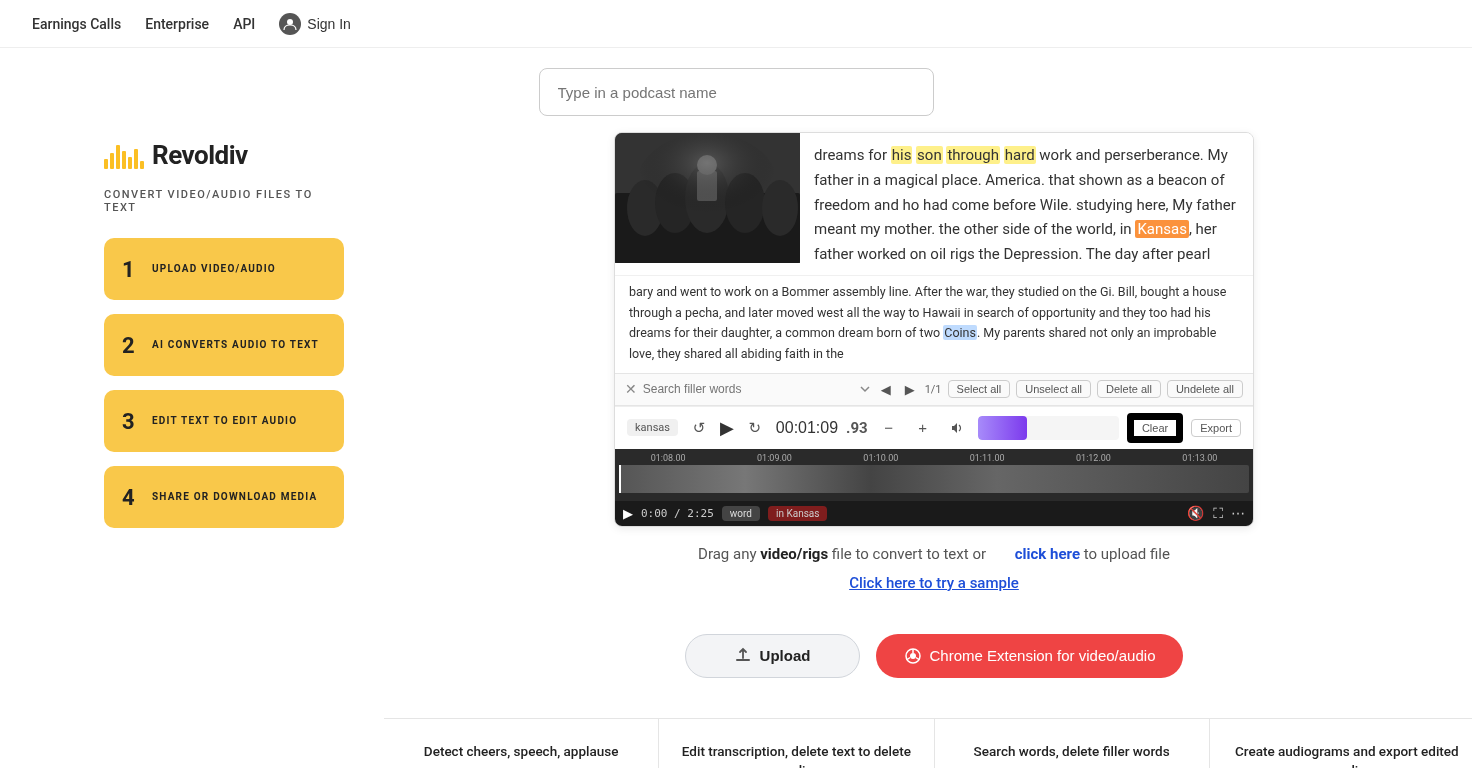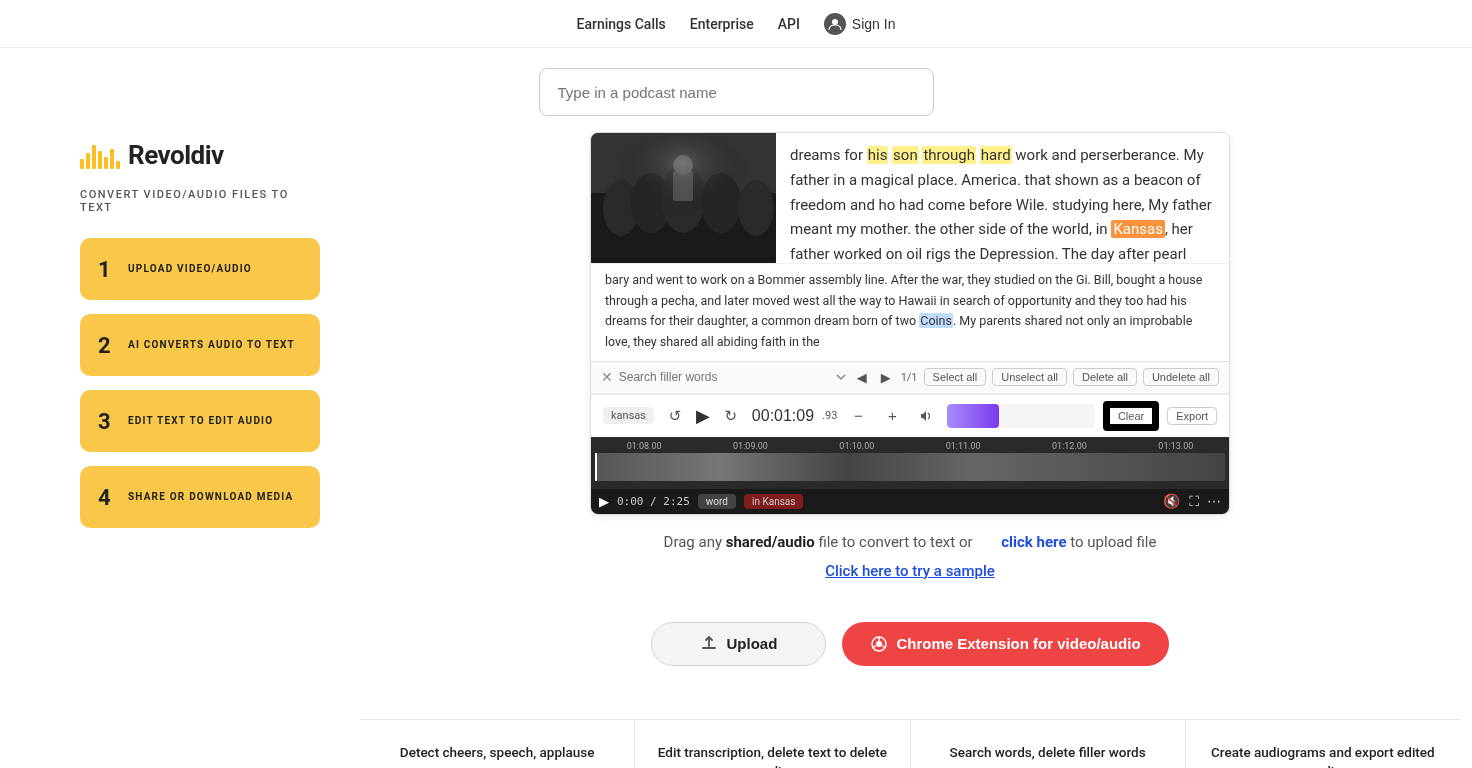--- a/index.html
+++ b/index.html
@@ -8,21 +8,21 @@
       background: #fff;
       min-height: 768px;
       width: 1472px;
       overflow-x: hidden;
     }
 
     
     .top-nav {
       display: flex;
       align-items: center;
-      justify-content: center;
+      justify-content: flex-start;
       padding: 10px 32px;
       border-bottom: 1px solid #eee;
       height: 48px;
       background: #fff;
     }
     .nav-links {
       display: flex;
       align-items: center;
       gap: 24px;
     }
@@ -80,20 +80,21 @@
       padding: 0 80px;
       gap: 40px;
       align-items: flex-start;
     }
 
     
     .left-panel {
       width: 240px;
       flex-shrink: 0;
       padding-top: 8px;
+      margin-left: 24px;
     }
     .logo-area {
       display: flex;
       align-items: center;
       gap: 8px;
       margin-bottom: 18px;
     }
     .logo-bars {
       display: flex;
       align-items: flex-end;
@@ -213,20 +214,21 @@
       padding: 0 1px;
     }
 
     
     .transcript-line2 {
       padding: 6px 14px 8px;
       font-size: 12.5px;
       line-height: 1.65;
       color: #333;
       border-top: 1px solid #f0f0f0;
+      margin-top: 12px;
     }
 
     
     .editor-search-bar {
       display: flex;
       align-items: center;
       padding: 6px 10px;
       border-top: 1px solid #e5e5e5;
       border-bottom: 1px solid #e5e5e5;
       background: #fafafa;
@@ -306,22 +308,23 @@
       display: flex;
       align-items: center;
       justify-content: center;
     }
     .time-display {
       font-size: 16px;
       color: #333;
       font-family: Liberation Sans, sans-serif;
     }
     .vol-level {
-      font-size: 11px;
-      color: #555;
+      font-size: 15px;
+      color: #555;
+      font-weight: bold;
     }
     .waveform-bar-container {
       flex: 1;
       height: 24px;
       background: #f5f5f5;
       border-radius: 4px;
       position: relative;
       overflow: hidden;
     }
     .waveform-fill {
@@ -452,21 +455,21 @@
       display: inline-block;
       margin-bottom: 24px;
       font-weight: 500;
     }
 
     
     .action-buttons {
       display: flex;
       gap: 16px;
       justify-content: center;
-      margin-bottom: 41px;
+      margin-bottom: 28px;
     }
     .upload-btn {
       display: flex;
       align-items: center;
       gap: 8px;
       background: #f3f4f6;
       border: 1.5px solid #d1d5db;
       border-radius: 24px;
       padding: 12px 28px;
       font-size: 15px;
@@ -478,21 +481,21 @@
     }
     .chrome-btn {
       display: flex;
       align-items: center;
       gap: 8px;
       background: #ef4444;
       border: none;
       border-radius: 24px;
       padding: 12px 28px;
       font-size: 15px;
-      font-weight: 700;
+      font-weight: 400;
       color: #fff;
       cursor: pointer;
       min-width: 280px;
       justify-content: center;
     }
 
     
     .feature-cards {
       display: flex;
       width: 1100px;
@@ -668,21 +671,21 @@
         <div class="video-controls-right">
           <button class="video-ctrl-btn">🔇</button>
           <button class="video-ctrl-btn">⛶</button>
           <button class="video-ctrl-btn">⋯</button>
         </div>
       </div>
     </div>
 
     <div class="drag-area">
       <div class="drag-text">
-        <span>Drag any </span><strong>shared/audio</strong><span> file to convert to text or </span><strong style="cursor:pointer;color:#1d4ed8;margin-left:25px;">click here</strong><span> to upload file</span>
+        <span>Drag any </span><strong>video/rigs</strong><span> file to convert to text or </span><strong style="cursor:pointer;color:#1d4ed8;margin-left:25px;">click here</strong><span> to upload file</span>
       </div>
       <a class="sample-link">Click here to try a sample</a>
     </div>
 
     <div class="action-buttons">
       <button class="upload-btn">
         <svg width="18" height="18" viewBox="0 0 18 18" fill="none">
           <rect x="2" y="12" width="14" height="2" rx="1" fill="#555"></rect>
           <path d="M9 2v9M6 5l3-3 3 3" stroke="#555" stroke-width="1.8" stroke-linecap="round"></path>
         </svg>

